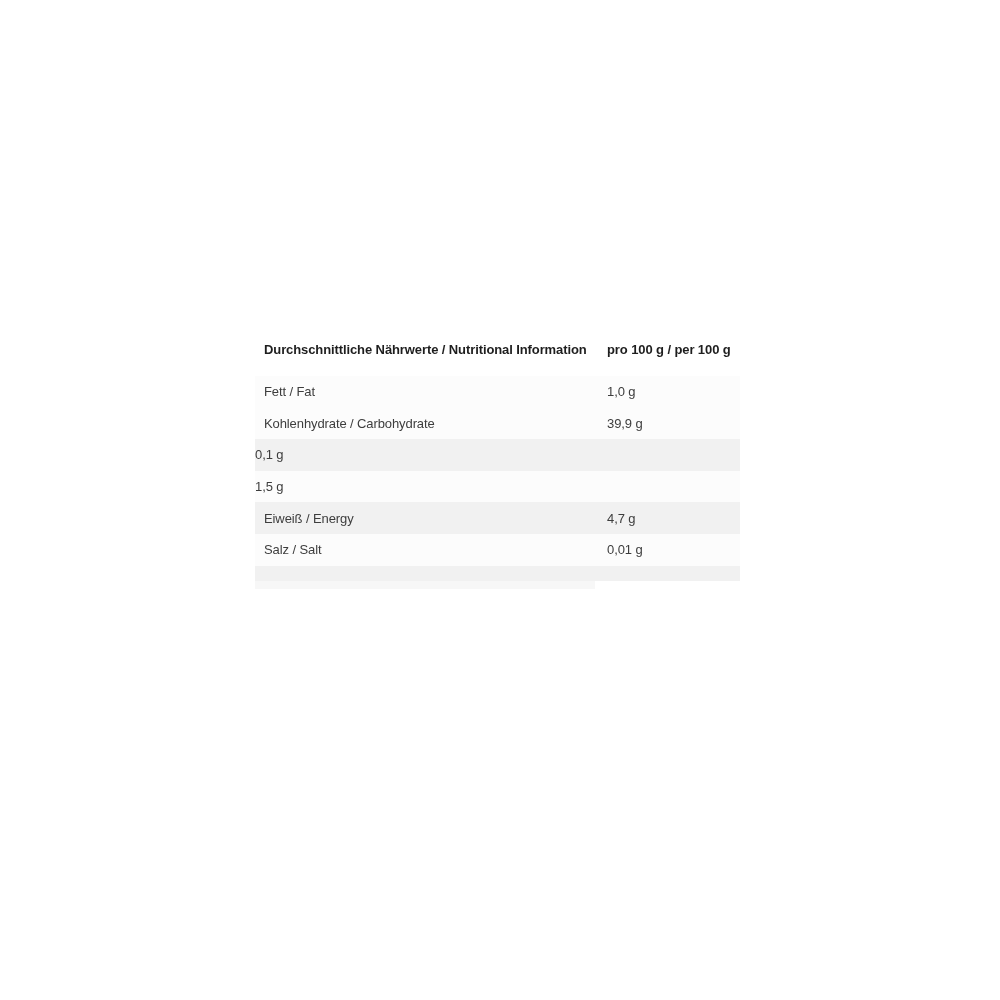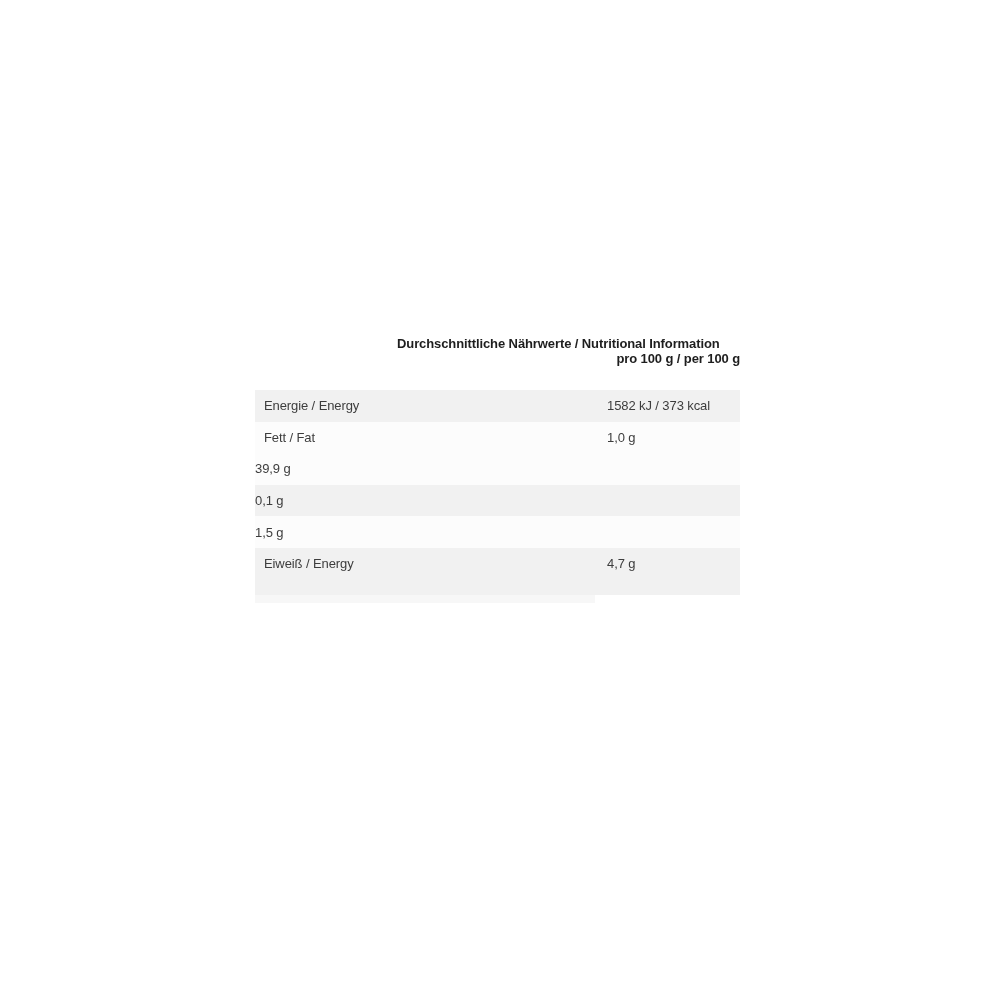--- a/index.html
+++ b/index.html
@@ -14,25 +14,24 @@
 
   .nutrition-table {
     position: absolute;
     left: 255px;
     top: 336px;
     width: 485px;
   }
 
   .header-row {
     display: flex;
-    align-items: flex-end;
+    align-items: center;
     height: 26px;
     background: transparent;
-    margin-bottom: 28px;
-    flex-direction: column;
+    margin-bottom: 14px;
   }
 
   .header-row .cell {
     font-size: 13px;
     font-weight: 700;
     color: var(--header-text, #1e1e1e);
     letter-spacing: -0.1px;
     white-space: nowrap;
   }
 
@@ -79,40 +78,41 @@
 <body>
 
 <div class="nutrition-table">
 
   <div class="header-row">
     <div class="cell label">Durchschnittliche Nährwerte / Nutritional Information</div>
     <div class="cell value">pro 100 g / per 100 g</div>
   </div>
 
   <div id="table-body">
-      <div class="row shaded">
-        <div class="cell label">Energie / Energy</div>
-        <div class="cell value">1582 kJ / 373 kcal</div>
-      </div>
       <div class="row light">
         <div class="cell label">Fett / Fat</div>
         <div class="cell value">1,0 g</div>
       </div>
       <div class="row light">
+        <div class="cell label">Kohlenhydrate / Carbohydrate</div>
         <div class="cell value">39,9 g</div>
       </div>
       <div class="row shaded">
         <div class="cell value">0,1 g</div>
       </div>
       <div class="row light">
         <div class="cell value">1,5 g</div>
       </div>
       <div class="row shaded">
         <div class="cell label">Eiweiß / Energy</div>
         <div class="cell value">4,7 g</div>
       </div>
+      <div class="row light">
+        <div class="cell label">Salz / Salt</div>
+        <div class="cell value">0,01 g</div>
+      </div>
     </div>
 
   <div class="truncated-row"></div>
 
   <div class="truncated-partial-row"></div>
 
 </div>
 
 </body></html>

